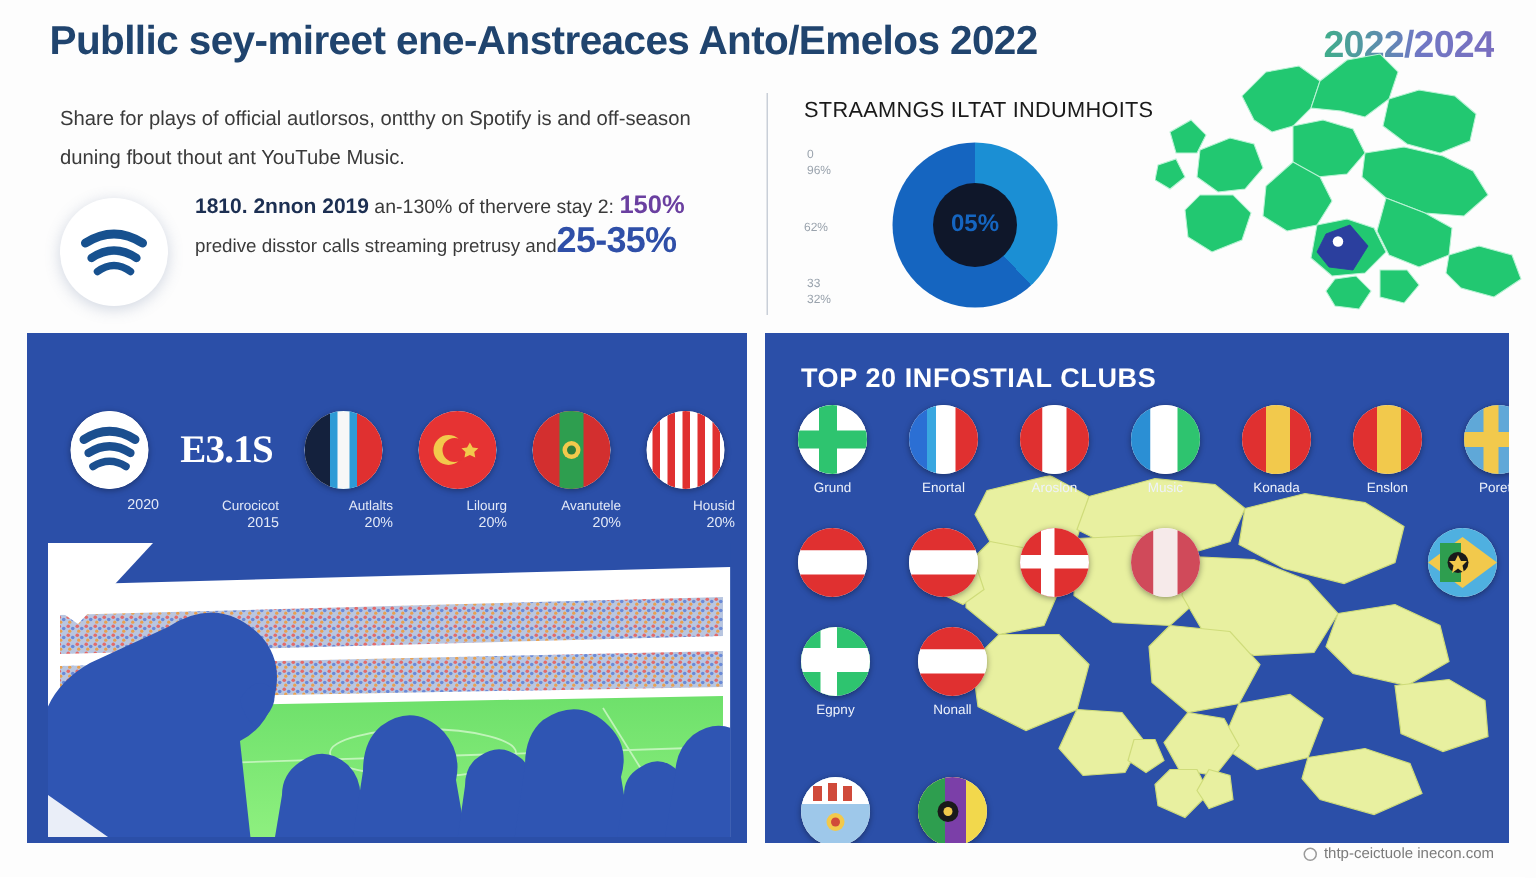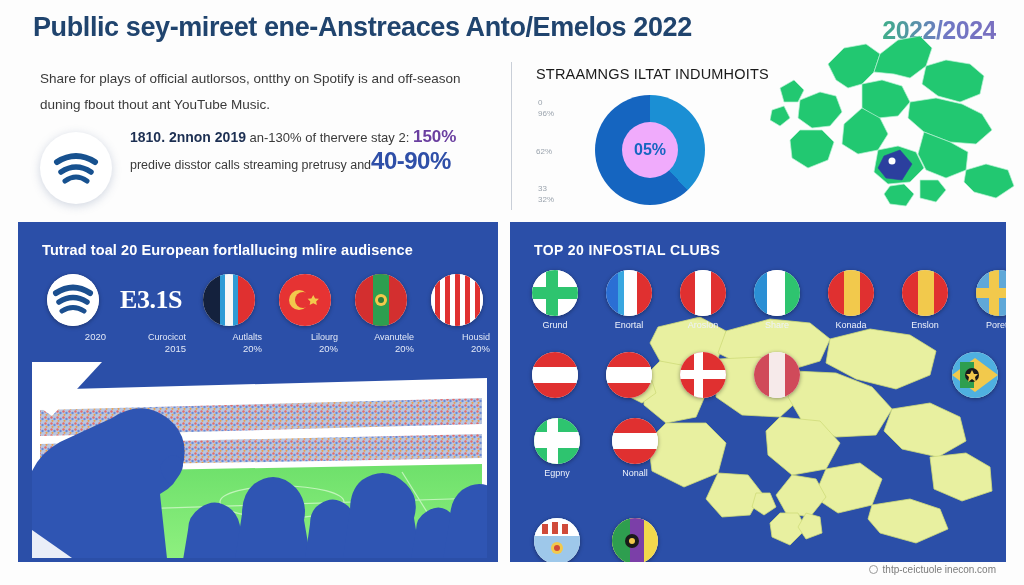--- a/index.html
+++ b/index.html
@@ -53,21 +53,21 @@
     position: absolute; left: 536px; top: 66px;
     font-size: 14.5px; font-weight: normal; color: #1a1a1a; letter-spacing: 0.2px;
   }
   .donut-wrap { position: absolute; left: 595px; top: 95px; width: 110px; height: 110px; }
   .donut {
     width: 110px; height: 110px; border-radius: 50%;
     background: conic-gradient(#1b8fd4 0deg 137deg, #1565c0 137deg 360deg);
   }
   .donut-hole {
     position: absolute; left: 27px; top: 27px; width: 56px; height: 56px;
-    border-radius: 50%; background: #f0abfc;
+    border-radius: 50%; background: #0f172a;
     display: flex; align-items: center; justify-content: center;
   }
   .donut-center { font-size: 16px; font-weight: bold; color: #1565c0; }
   .dlabel { position: absolute; font-size: 8px; color: #9aa3ad; text-align: left; line-height: 11px; }
   .dl-1 { left: 538px; top: 97px; }
   .dl-2 { left: 536px; top: 146px; }
   .dl-3 { left: 538px; top: 183px; }
 
   
   .map-top { position: absolute; left: 770px; top: 30px; width: 254px; height: 185px; }
@@ -78,21 +78,21 @@
     background: #2b4fa8; overflow: hidden;
   }
   .panel-right {
     position: absolute; left: 510px; top: 222px; width: 496px; height: 340px;
     background: #2b4fa8; overflow: hidden;
   }
   .panel-title {
     position: absolute; left: 24px; top: 20px;
     font-size: 14.5px; font-weight: bold; color: #ffffff; letter-spacing: 0.1px;
   }
-  .panel-title.small { font-size: 14px; letter-spacing: 0.4px; }
+  .panel-title.small { font-size: 18px; letter-spacing: 0.4px; }
 
   
   .lrow { position: absolute; left: 22px; top: 52px; width: 450px; display: flex; gap: 10px; }
   .litem { width: 70px; text-align: right; }
   .circ {
     width: 52px; height: 52px; border-radius: 50%; margin: 0 auto;
     overflow: hidden; box-shadow: 0 1px 4px rgba(0,0,0,0.35); position: relative;
     background: #fff;
   }
   .litem .cap { margin-top: 5px; font-size: 9px; color: #e3e9f7; line-height: 12px; }
@@ -146,21 +146,21 @@
       </svg>
     </div>
     <div class="stat-lines">
       <div class="stat-l1">
         <b>1810. 2nnon 2019</b>
         <span>an-130%</span>
         <span>of thervere stay 2:</span>
         <span class="hl-purple">150%</span>
       </div>
       <div class="stat-l3">
-        <span>predive disstor calls streaming pretrusy and</span><span class="hl-blue">40-90%</span>
+        <span>predive disstor calls streaming pretrusy and</span><span class="hl-blue">25-35%</span>
       </div>
     </div>
   </div>
 
   <div class="vdiv"></div>
 
   <div class="donut-title">STRAAMNGS ILTAT INDUMHOITS</div>
   <div class="dlabel dl-1">
     <div>0</div>
     <div>96%</div>
@@ -197,21 +197,20 @@
         <path d="M2 80 L14 76 L20 88 L10 96 L0 90 Z"></path>
         <path d="M120 156 L134 154 L144 164 L136 176 L120 174 L114 164 Z"></path>
         <path d="M150 150 L168 150 L176 160 L166 172 L150 168 Z"></path>
       </g>
       <path d="M114 126 L130 120 L142 134 L132 150 L116 148 L108 138 Z" fill="#2b3f9e" stroke="#2b3f9e" stroke-width="0.6"></path>
       <circle cx="122" cy="131" r="3.5" fill="#ffffff"></circle>
     </svg>
   </div>
 
   <div class="panel-left">
-    <div class="panel-title">Tutrad toal 20 European fortlallucing mlire audisence</div>
 
     <div class="lrow">
 
       <div class="litem">
         <div class="circ" style="background:#ffffff;">
           <svg width="52" height="52" viewBox="0 0 52 52">
             <circle cx="26" cy="26" r="26" fill="#ffffff"></circle>
             <path d="M9 19 Q26 8 43 19" stroke="#1b4f8f" stroke-width="6" fill="none" stroke-linecap="round"></path>
             <path d="M12 28 Q26 19 40 28" stroke="#1b4f8f" stroke-width="5.5" fill="none" stroke-linecap="round"></path>
             <path d="M15 37 Q26 30 37 37" stroke="#1b4f8f" stroke-width="5" fill="none" stroke-linecap="round"></path>
@@ -405,21 +404,21 @@
           <div class="cap">Aroslon</div>
         </div>
         <div class="ritem">
           <div class="rcirc">
             <svg width="46" height="46" viewBox="0 0 46 46">
                 <rect width="13" height="46" fill="#2b8fd4"></rect>
               <rect x="13" width="18" height="46" fill="#ffffff"></rect>
                 <rect x="31" width="15" height="46" fill="#2ec46f"></rect>
               </svg>
           </div>
-          <div class="cap">Share</div>
+          <div class="cap">Music</div>
         </div>
         <div class="ritem">
           <div class="rcirc">
             <svg width="46" height="46" viewBox="0 0 46 46">
                 <rect width="16" height="46" fill="#e03030"></rect>
               <rect x="16" width="16" height="46" fill="#f2c94c"></rect>
                 <rect x="32" width="14" height="46" fill="#e03030"></rect>
               </svg>
           </div>
           <div class="cap">Konada</div>

